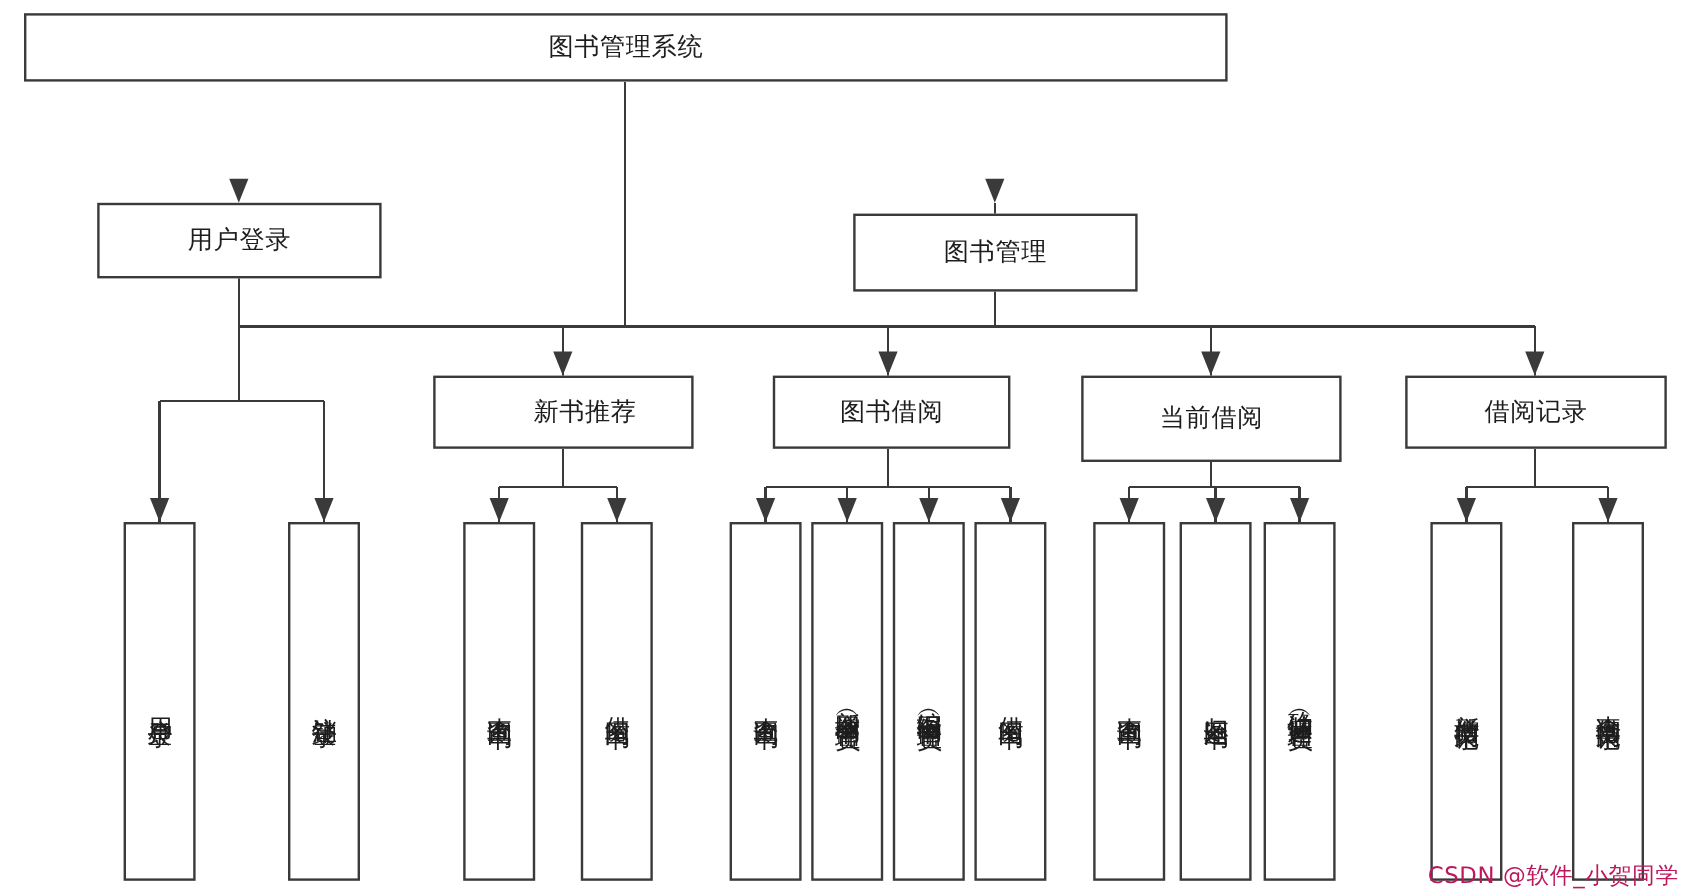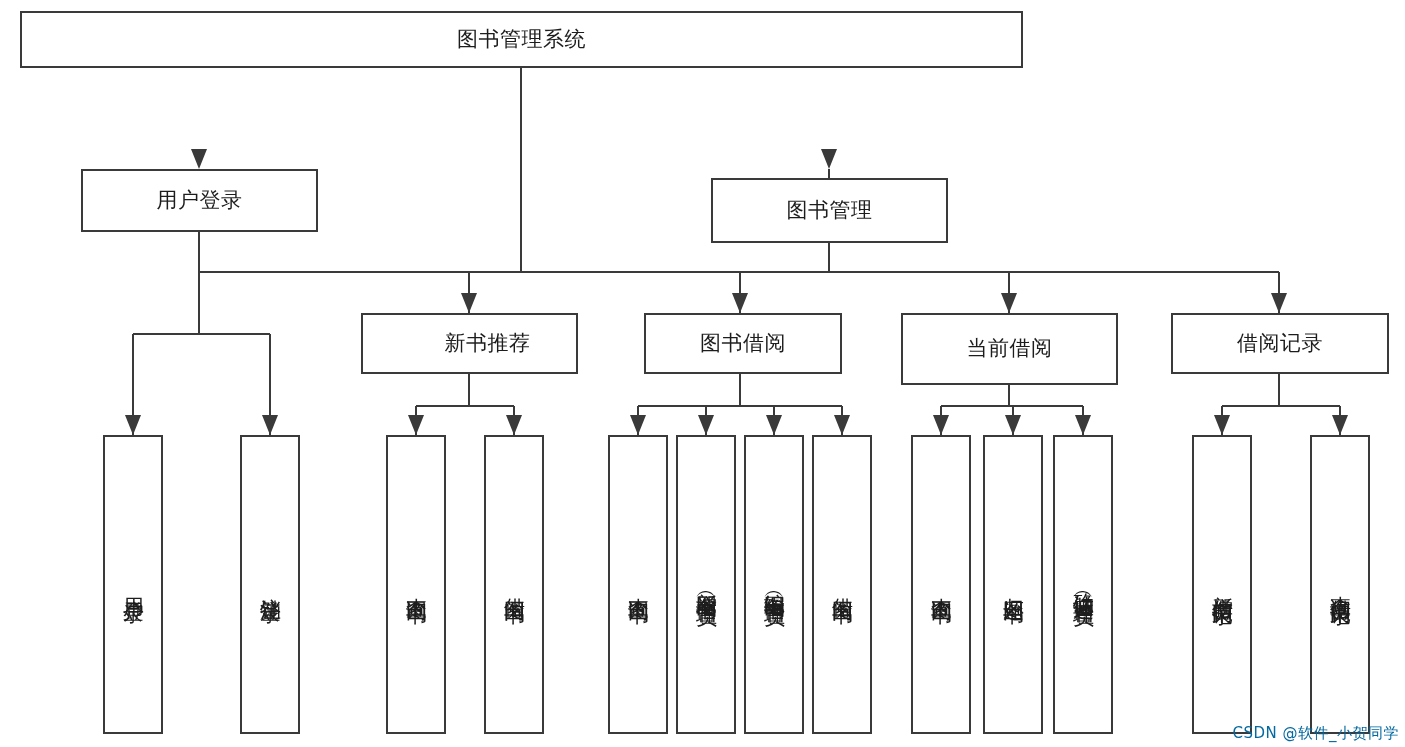--- a/index.html
+++ b/index.html
@@ -50,22 +50,22 @@
     white-space: nowrap;
     padding: 4px 0;
   }
   .node-label {
     display: block;
   }
   #watermark {
     position: absolute;
     right: 6px;
     bottom: 4px;
-    font-size: 15px;
-    color: #0369a1;
+    font-size: 19px;
+    color: #be185d;
     font-family: "DejaVu Sans", "Liberation Sans", sans-serif;
     letter-spacing: 0.5px;
     white-space: nowrap;
   }
 </style>
 </head>
 <body>
 
 <div id="diagram-root">
 

